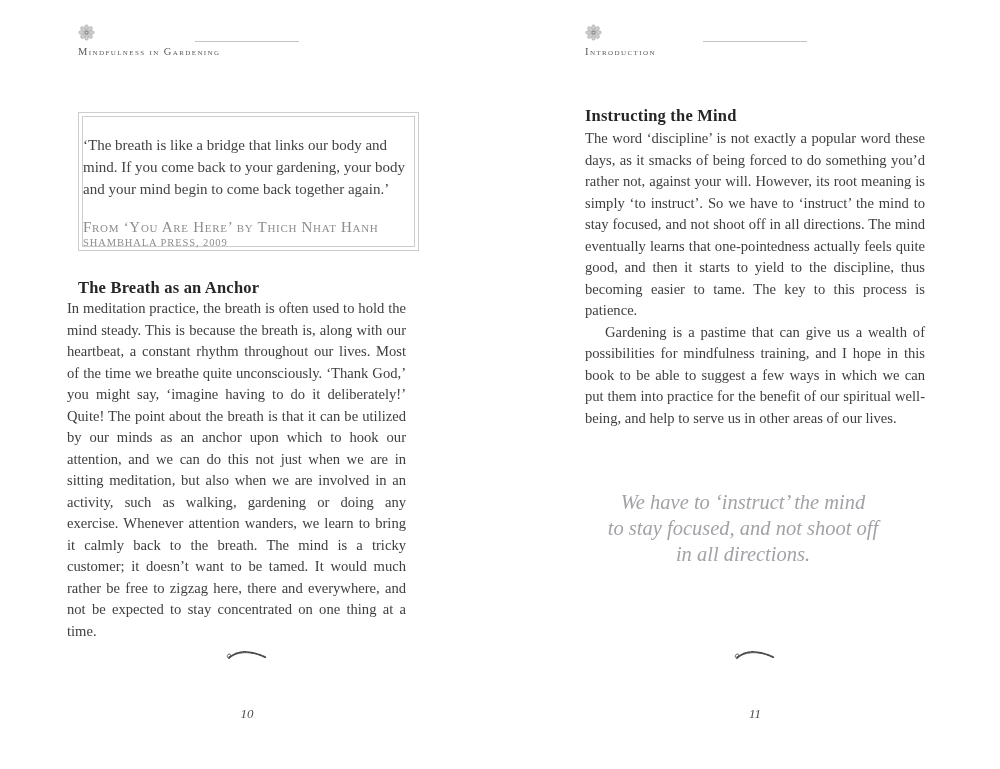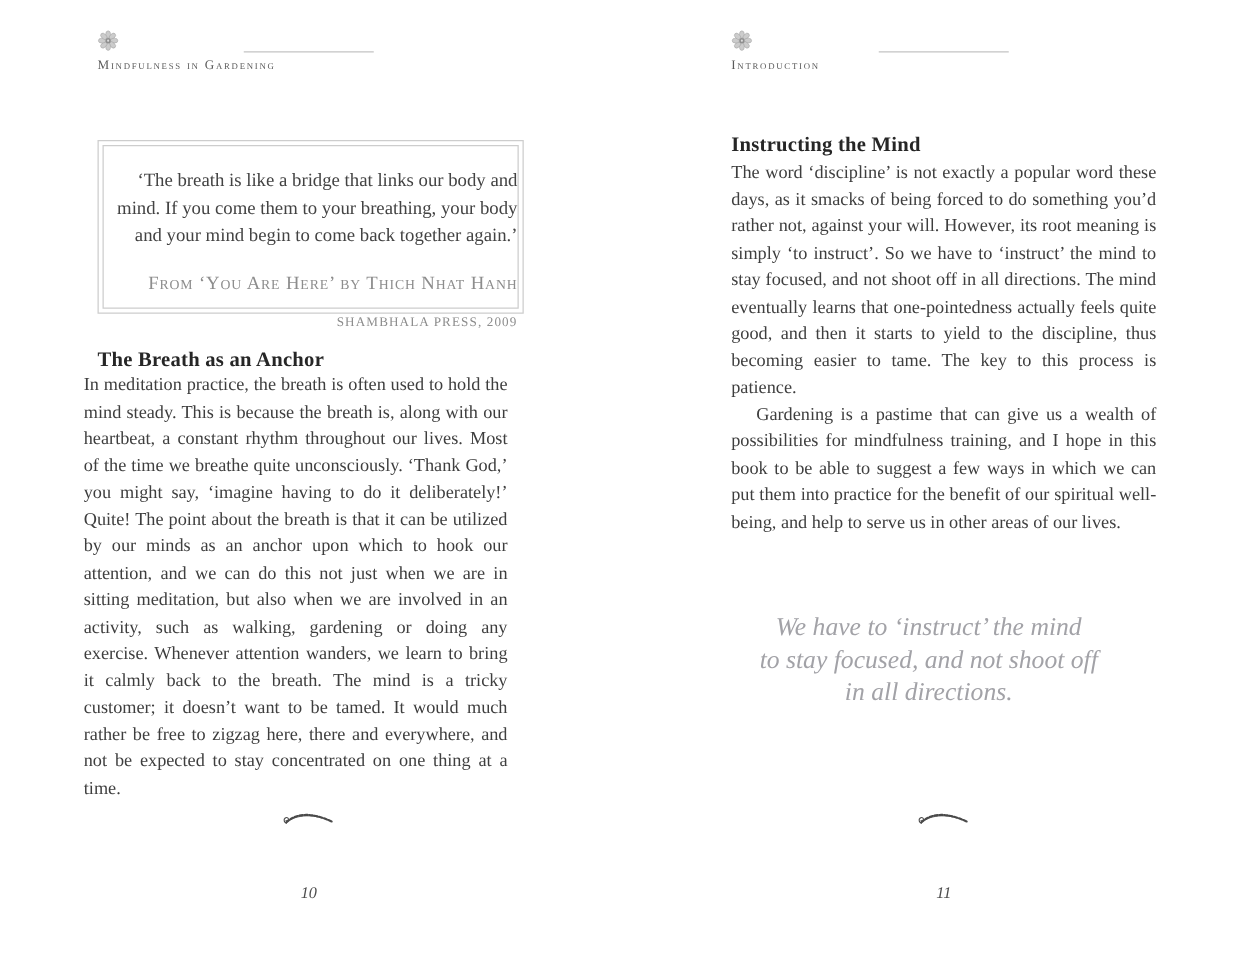--- a/index.html
+++ b/index.html
@@ -63,42 +63,41 @@
     height: 139px;
     border: 1px solid #cdcdcd;
     padding: 3px;
     box-sizing: border-box;
   }
   .quote-box-inner {
     border: 1px solid #cdcdcd;
     width: 100%;
     height: 100%;
     box-sizing: border-box;
-    text-align: right;
+    text-align: left;
     padding-top: 17px;
   }
   .quote-line {
     font-size: 15px;
     line-height: 22px;
     color: #434343;
   }
   .quote-attr {
     margin-top: 20px;
     font-variant: small-caps;
     font-size: 15px;
     line-height: 15px;
     letter-spacing: 0.7px;
     color: #8d8d8d;
   }
   .quote-pub {
     font-size: 10.5px;
     line-height: 15px;
     letter-spacing: 0.9px;
     color: #8d8d8d;
-    margin-top: 16px;
   }
 
   
   .section-heading {
     position: absolute;
     font-weight: bold;
     font-size: 16.5px;
     color: #262626;
     letter-spacing: 0.2px;
   }
@@ -172,21 +171,21 @@
         </g>
         <circle cx="10" cy="10" r="2.5" fill="#8f8f8f"></circle>
         <circle cx="10" cy="10" r="1" fill="#dcdcdc"></circle>
       </svg>
       <div class="head-label">Mindfulness in Gardening</div>
     </div>
 
     <div class="quote-box">
       <div class="quote-box-inner">
         <div class="quote-line">‘The breath is like a bridge that links our body and</div>
-        <div class="quote-line">mind. If you come them to your breathing, your body</div>
+        <div class="quote-line">mind. If you come back to your gardening, your body</div>
         <div class="quote-line">and your mind begin to come back together again.’</div>
         <div class="quote-attr">From ‘You Are Here’ by Thich Nhat Hanh</div>
         <div class="quote-pub">SHAMBHALA PRESS, 2009</div>
       </div>
     </div>
 
     <div class="section-heading">The Breath as an Anchor</div>
 
     <div class="body-copy">
       <p>In meditation practice, the breath is often used to hold the mind steady. This is because the breath is, along with our heartbeat, a constant rhythm throughout our lives. Most of the time we breathe quite unconsciously. ‘Thank God,’ you might say, ‘imagine having to do it deliberately!’ Quite! The point about the breath is that it can be utilized by our minds as an anchor upon which to hook our attention, and we can do this not just when we are in sitting meditation, but also when we are involved in an activity, such as walking, gardening or doing any exercise. Whenever attention wanders, we learn to bring it calmly back to the breath. The mind is a tricky customer; it doesn’t want to be tamed. It would much rather be free to zigzag here, there and everywhere, and not be expected to stay concentrated on one thing at a time.</p>

